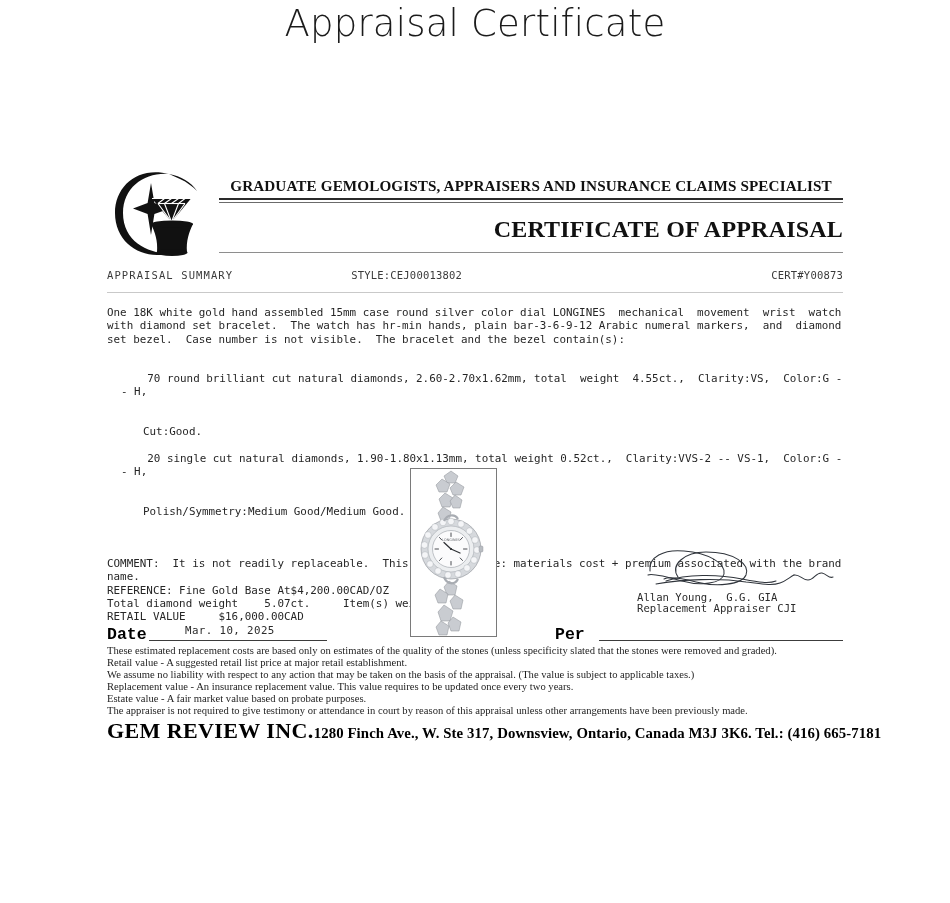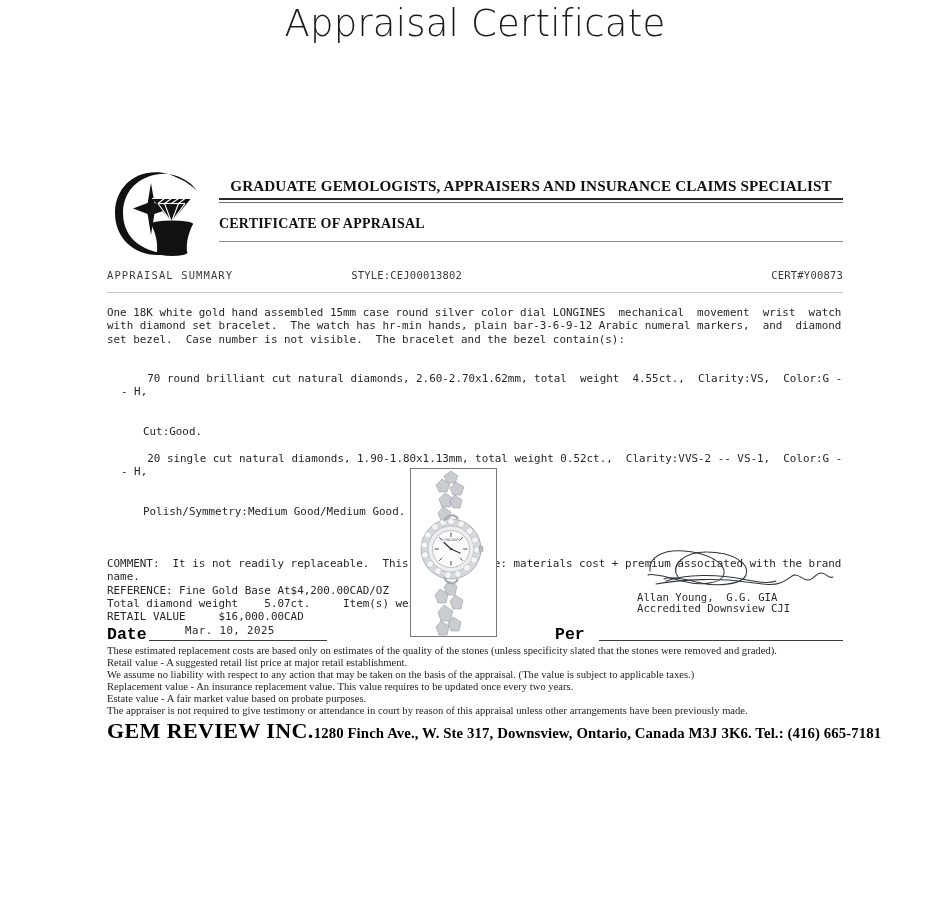--- a/index.html
+++ b/index.html
@@ -62,24 +62,24 @@
     white-space: nowrap;
     color: #111;
   }
   .rule-double {
     margin-top: 3px;
     border-top: 2.4px solid #2a2a2a;
     border-bottom: 1px solid #6b6b6b;
     height: 2px;
   }
   .cert-line {
-    text-align: left;
-    font-family: "Liberation Serif", serif;
-    font-weight: bold;
-    font-size: 14px;
+    text-align: right;
+    font-family: "Liberation Serif", serif;
+    font-weight: bold;
+    font-size: 24px;
     letter-spacing: 0.2px;
     margin-top: 13px;
     color: #111;
   }
   .rule-thin {
     margin-top: 9px;
     border-top: 1px solid #8e8e8e;
   }
 
   
@@ -358,21 +358,21 @@
     <svg class="sig-svg" width="196" height="52" viewBox="0 0 196 52" aria-hidden="true">
       <g fill="none" stroke="#30353c" stroke-width="1.05" stroke-linecap="round">
         <path d="M8 30 C6 16 22 8 42 10 C66 12 84 22 82 33 C80 43 58 45 40 40 C22 35 10 32 6 34"></path>
         <path d="M36 36 C28 24 42 11 64 11 C92 11 108 23 104 34 C100 44 74 46 54 41 C38 37 26 36 22 38"></path>
         <path d="M24 40 C44 33 76 33 100 38 C116 41 126 43 134 40"></path>
         <path d="M14 43 C40 38 78 37 104 41 C120 43 130 45 138 42 C144 40 148 36 152 34"></path>
         <path d="M152 34 C158 33 160 39 166 39 C172 39 174 31 180 32 C185 33 187 38 191 36"></path>
       </g>
     </svg>
     <div class="sig-name">Allan Young,  G.G. GIA</div>
-    <div class="sig-name">Accredited Downsview CJI</div>
+    <div class="sig-name">Replacement Appraiser CJI</div>
   </div>
 
   <div class="signrow">
     <span class="sign-label label-date">Date</span>
     <span class="date-value">Mar. 10, 2025</span>
     <span class="sign-line line-date"></span>
     <span class="sign-label label-per">Per</span>
     <span class="sign-line line-per"></span>
   </div>
 

